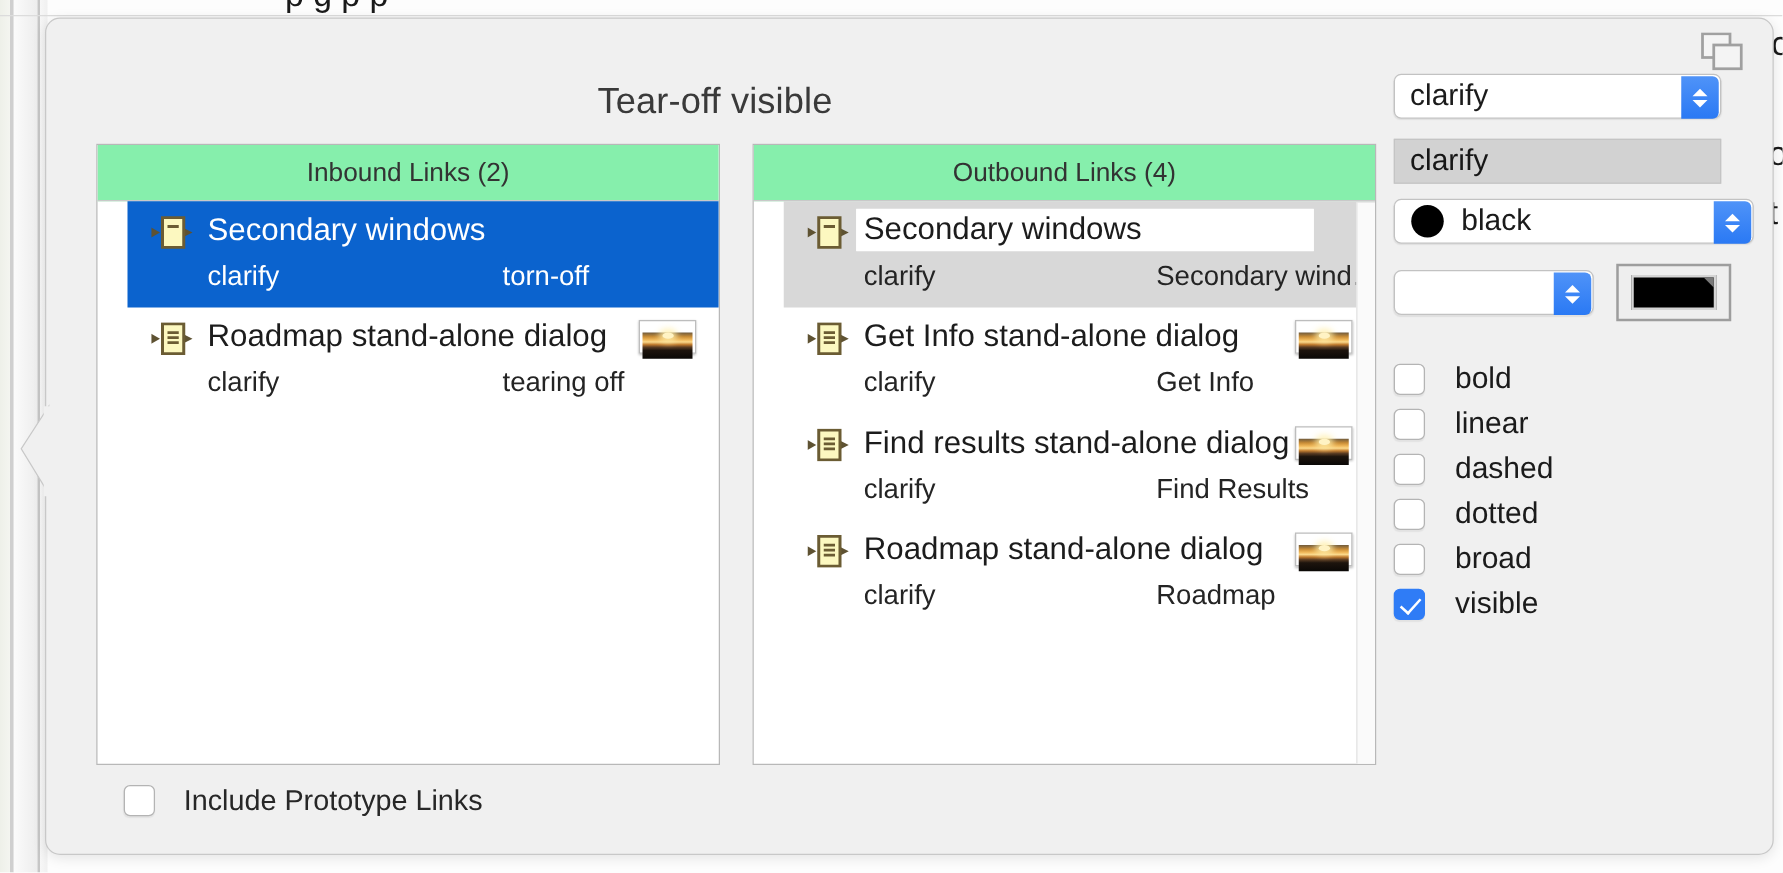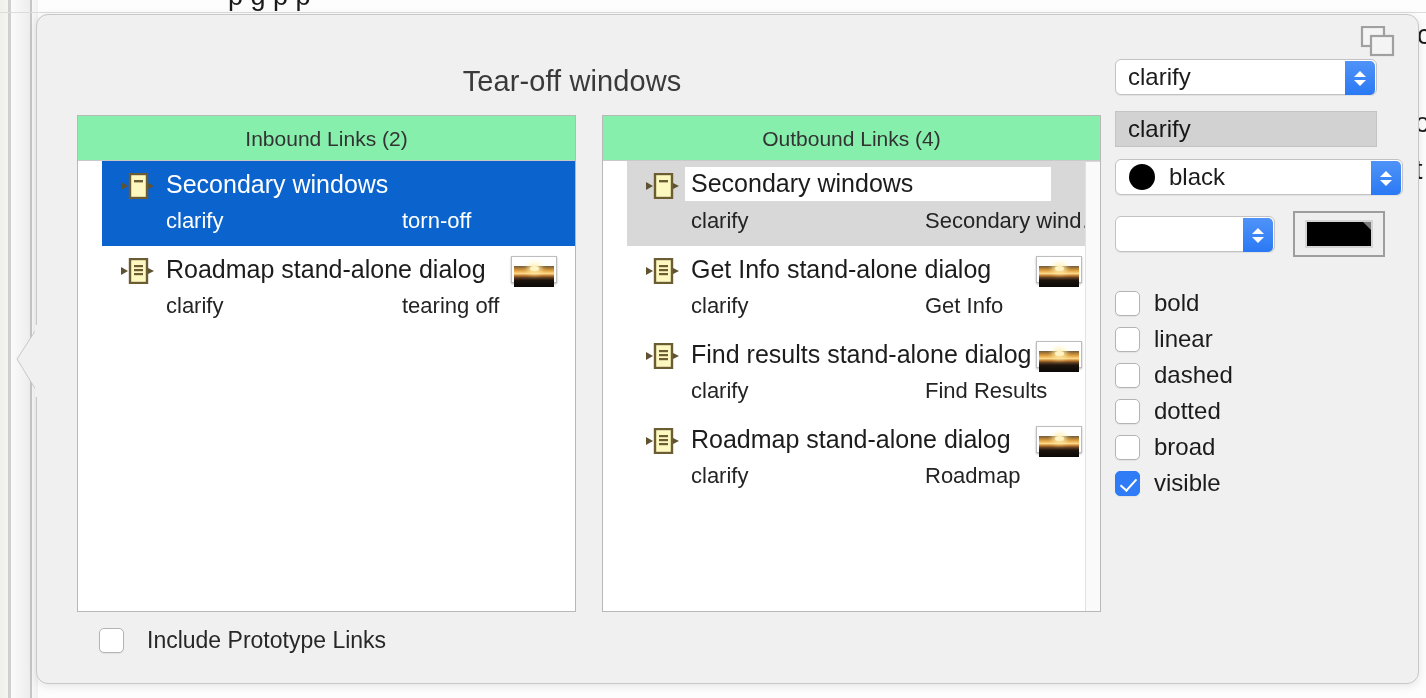--- a/index.html
+++ b/index.html
@@ -267,21 +267,21 @@
   }
   #swatch-inner::after {
     content:"";
     position:absolute; right:0; top:0;
     border-left: 8px solid transparent;
     border-top: 8px solid #7a7a7a;
   }
 
   #style-checks { margin-top: 28px; }
   .style-row {
-    display: flex; align-items: center; gap: 14px;
+    display: flex; align-items: center; gap: 24px;
     height: 36px;
   }
   .style-row .cb-label { font-size: 24px; color: #1b1b1b; }
 </style>
 </head>
 <body>
 
 <div id="root">
 
   <div class="edge-strip edge-a"></div>
@@ -302,21 +302,21 @@
       <path d="M24 0 L2 34 L24 70 Z" fill="#f0f0f0" stroke="#c8c8c8" stroke-width="1"></path>
       <rect x="20" y="0" width="6" height="72" fill="#f0f0f0"></rect>
     </svg>
 
     <svg id="winicon" viewBox="0 0 36 32">
       <rect x="2" y="1" width="22" height="19" fill="#f4f4f4" stroke="#a0a0a0" stroke-width="2.2"></rect>
       <rect x="11" y="10" width="22" height="19" fill="#f4f4f4" stroke="#a0a0a0" stroke-width="2.2"></rect>
       <rect x="13" y="12" width="18" height="15" fill="#f4f4f4"></rect>
     </svg>
 
-    <div id="title">Tear-off windows</div>
+    <div id="title">Tear-off visible</div>
 
     <div id="inbound-panel" class="list-panel">
       <div class="panel-header">Inbound Links (2)</div>
       <div class="rows" id="inbound-rows">
           <div class="link-row selected" style="background: rgb(11, 99, 206);">
             <svg class="row-icon" viewBox="0 0 34 26">
               <path d="M0 9 L7 13 L0 17 Z" fill="#5e5232"></path>
               <path d="M25 9 L33 13 L25 17 Z" fill="#5e5232"></path>
               <rect x="9" y="1" width="17" height="24" fill="#fcf8c0" stroke="#6b5c33" stroke-width="2.4"></rect>
               <rect x="13" y="7" width="9" height="2.4" fill="#6b5c33"></rect>

